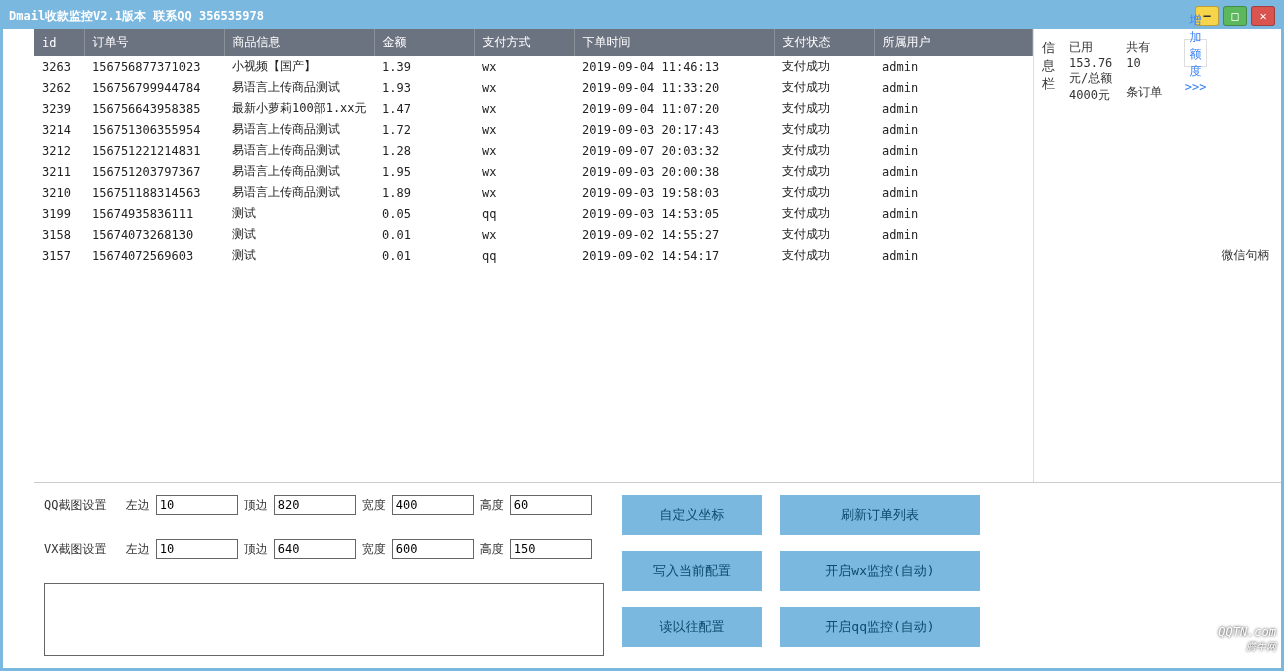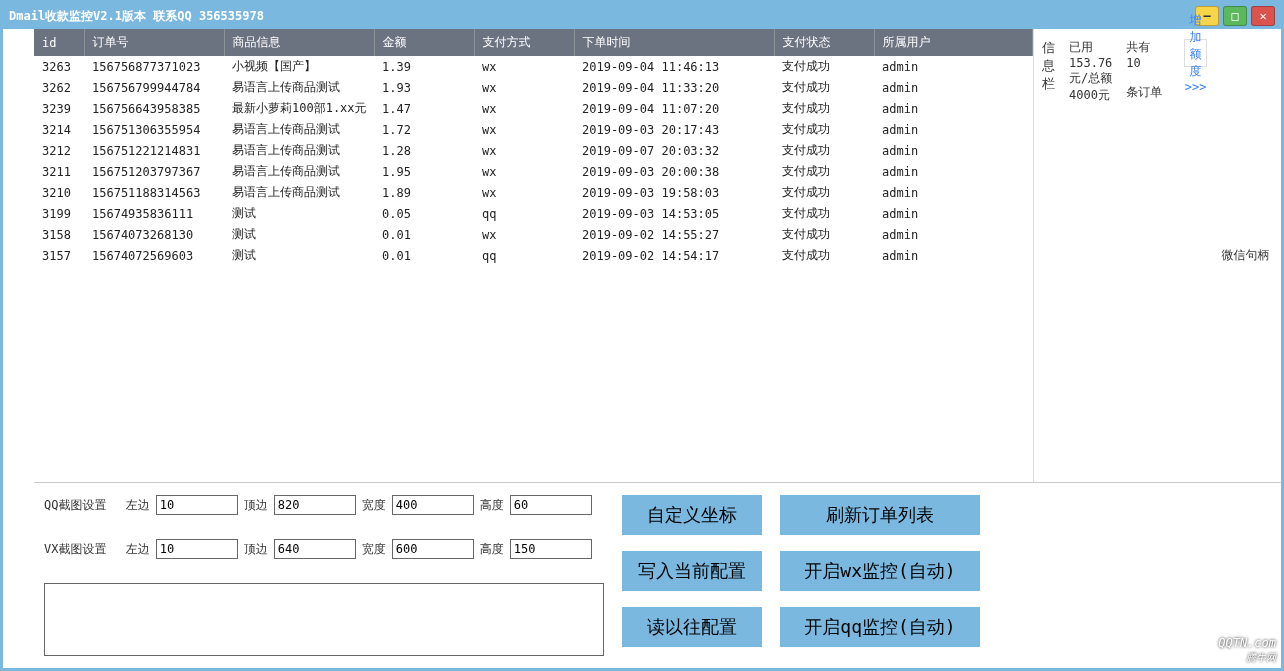--- a/index.html
+++ b/index.html
@@ -34,23 +34,23 @@
 .sidepanel .bigbtn { width: 100%; height: 30px; background: #7bb8e0; border: none; color: #fff; cursor: pointer; }
 
 .lower { height: 185px; background: #fff; padding: 12px 10px; display: flex; gap: 18px; }
 .lower-left { flex: 0 0 560px; display: flex; flex-direction: column; gap: 24px; }
 .cfgrow { display: flex; align-items: center; gap: 6px; }
 .cfgrow .lbl { color: #333; }
 .cfgrow input { width: 82px; height: 20px; border: 1px solid #666; padding: 0 3px; }
 .logbox { flex: 1; border: 1px solid #666; background: #fff; min-height: 70px; }
 
 .lower-right { flex: 1; display: grid; grid-template-columns: 140px 200px; grid-auto-rows: 44px; gap: 12px 18px; align-content: start; }
-.lower-right button { background: #7bb8e0; border: none; color: #000000; cursor: pointer; height: 40px; font-size: 18px; }
-
-.watermark { position: absolute; right: 8px; bottom: 6px; color: #fff; font-style: italic; font-size: 16px; text-shadow: 0 0 3px #000; font-family: Arial; }
+.lower-right button { background: #7bb8e0; border: none; color: #0c4a6e; cursor: pointer; height: 40px; font-size: 13px; }
+
+.watermark { position: absolute; right: 8px; bottom: 17px; color: #fff; font-style: italic; font-size: 16px; text-shadow: 0 0 3px #000; font-family: Arial; }
 .watermark .small { font-size: 10px; display: block; text-align: right; }
 </style>
 </head>
 <body>
 
 <div class="window">
   <div class="titlebar">
     <span class="title">Dmail收款监控V2.1版本 联系QQ 356535978</span>
     <div class="ctrls">
       <div class="ctrl min">—</div>

